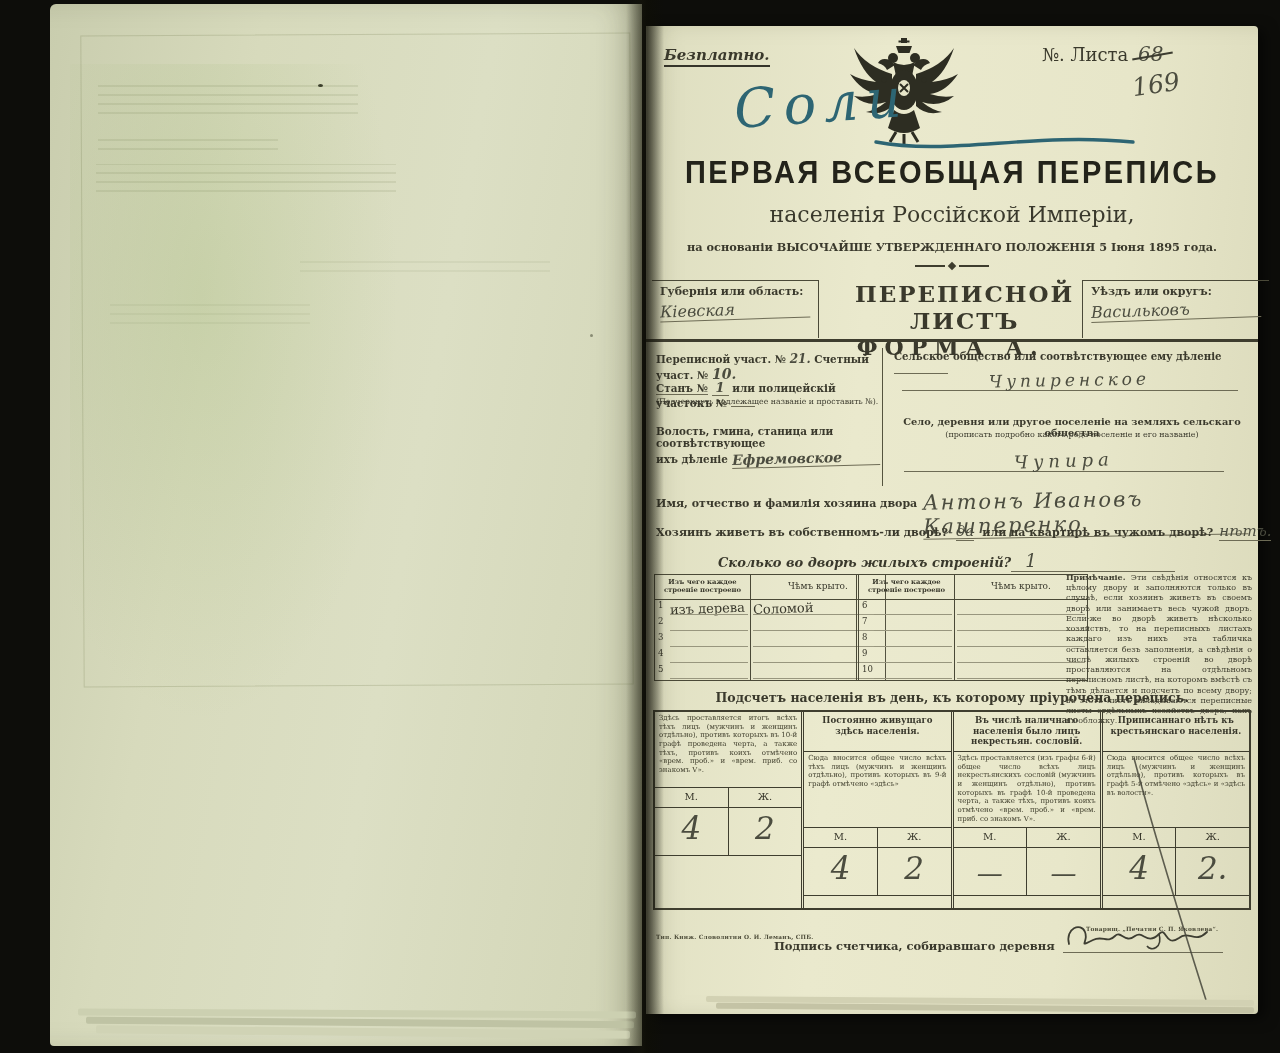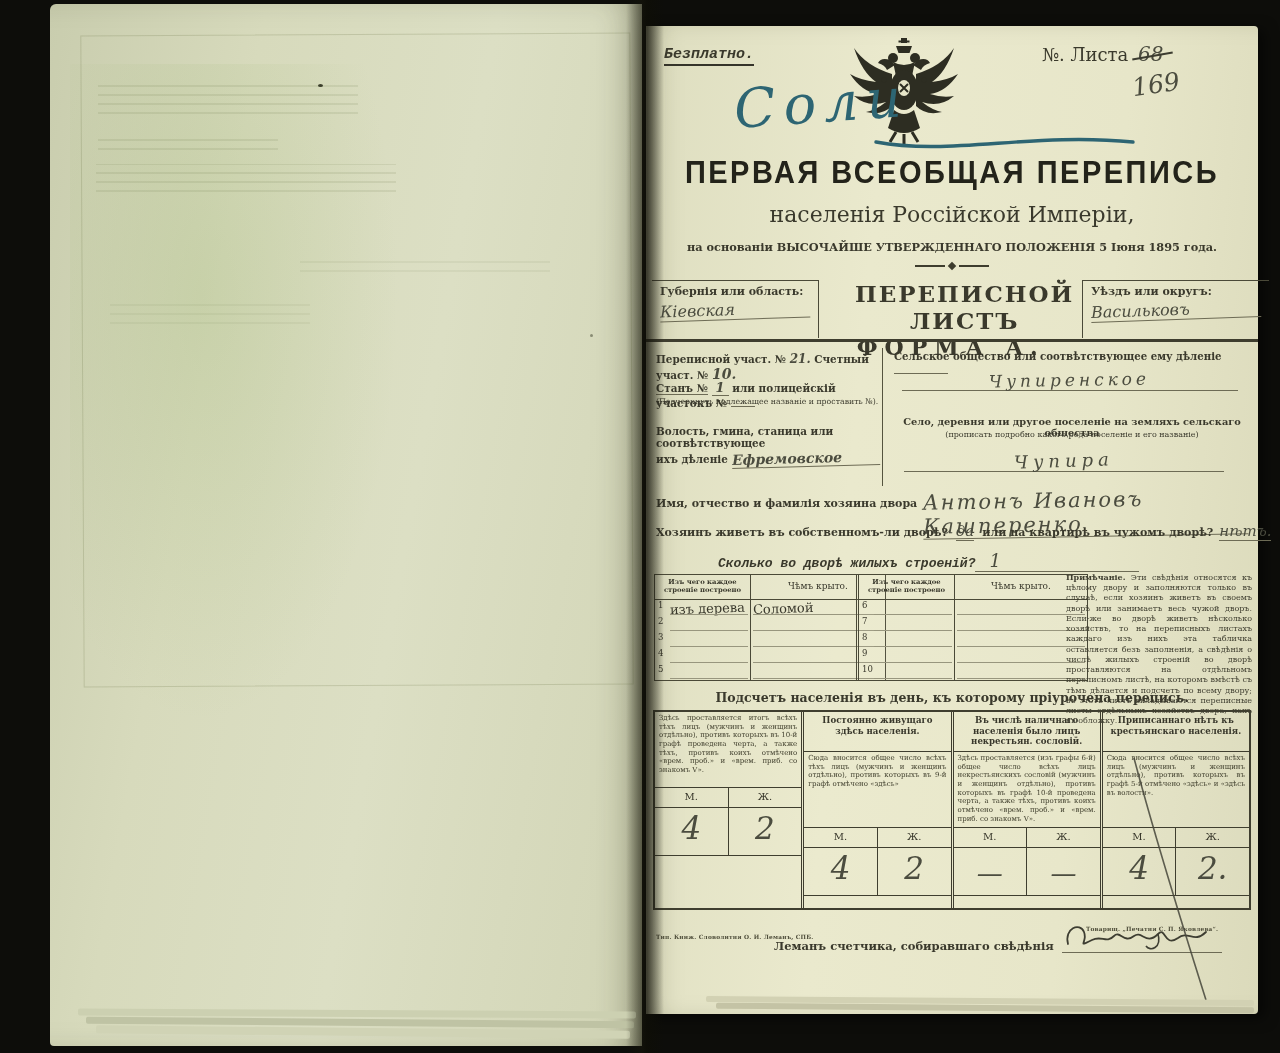--- a/index.html
+++ b/index.html
@@ -19,21 +19,21 @@
   
   .ghost-frame{position:absolute;left:32px;top:30px;width:548px;height:650px;
     border:1px solid rgba(104,112,70,.22);transform:rotate(-.3deg);}
   .ghost{position:absolute;background:repeating-linear-gradient(0deg,rgba(92,104,58,.22) 0 2px,rgba(0,0,0,0) 2px 9px);
     filter:blur(.7px);opacity:.55;}
   .stain{position:absolute;background:radial-gradient(ellipse at 40% 35%,rgba(165,188,126,.30),rgba(0,0,0,0) 70%);}
   .speck{position:absolute;background:#3c3f2c;border-radius:50%;}
   
   .print{color:#3a392c;}
   .b{font-weight:bold;}
-  .i{font-style:italic;font-family:Liberation Mono, monospace;}
+  .i{font-style:italic;}
   .abs{position:absolute;}
   .ctr{text-align:center;width:100%;left:0;}
   .hw{font-family:"DejaVu Serif",serif;font-style:italic;color:#4b4c3f;}
   .hw-blue{color:#2d6573;}
   .blank{display:inline-block;border-bottom:1px solid #6d6b55;height:11px;vertical-align:baseline;}
   .uline{border-bottom:1px solid #6d6b55;}
   .strike{position:relative;display:inline-block;}
   .strike::after{content:"";position:absolute;left:-6px;right:-10px;top:55%;
     border-top:2.2px solid #3c3c30;transform:rotate(-10deg);}
   
@@ -341,21 +341,21 @@
           </div>
         <div class="valrow">
             <div class="hw">4</div>
             <div class="hw">2.</div>
           </div>
         <div class="gfoot"></div>
       </div>
     </div>
 
     <div class="abs" style="left:128px;top:892px;display:flex;align-items:flex-end;">
-      <span class="print" style="font-size:11.5px;font-weight:600;">Леманъ счетчика, собиравшаго свѣдѣнія</span>
+      <span class="print" style="font-size:11.5px;font-weight:600;">Подпись счетчика, собиравшаго деревня</span>
       <span class="uline" style="width:160px;margin-left:8px;display:inline-block;">
         <svg width="150" height="34" viewBox="0 0 150 34">
           <path d="M6 26 C 2 10, 18 4, 22 14 C 26 24, 14 30, 30 22 C 40 17, 44 26, 52 18 C 58 12, 62 26, 72 18 C 80 12, 84 28, 96 16 C 104 8, 102 30, 116 20 C 126 12, 132 26, 144 14" stroke="#3e3e32" stroke-width="1.8" fill="none" stroke-linecap="round"></path>
           <path d="M96 16 C 100 30, 88 34, 84 28" stroke="#3e3e32" stroke-width="1.6" fill="none"></path>
         </svg>
       </span>
     </div>
 
     <div class="tinyprint" style="left:10px;top:908px;">Тип. Книж. Словолитня О. И. Леманъ, СПБ.</div>
     <div class="tinyprint" style="left:440px;top:900px;">Товарищ. „Печатня С. П. Яковлева“.</div>

